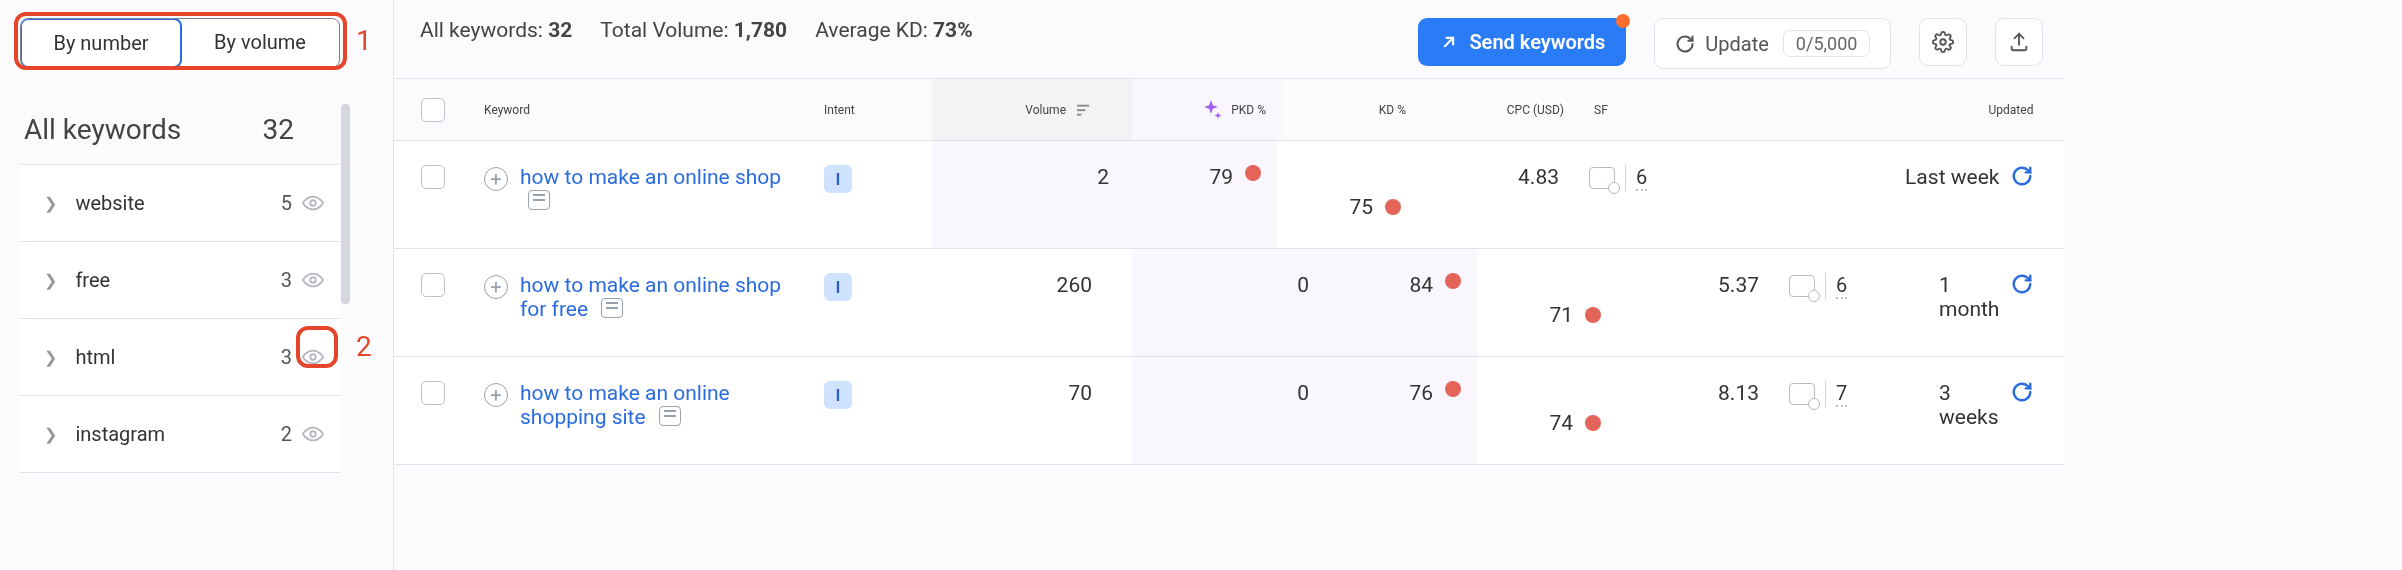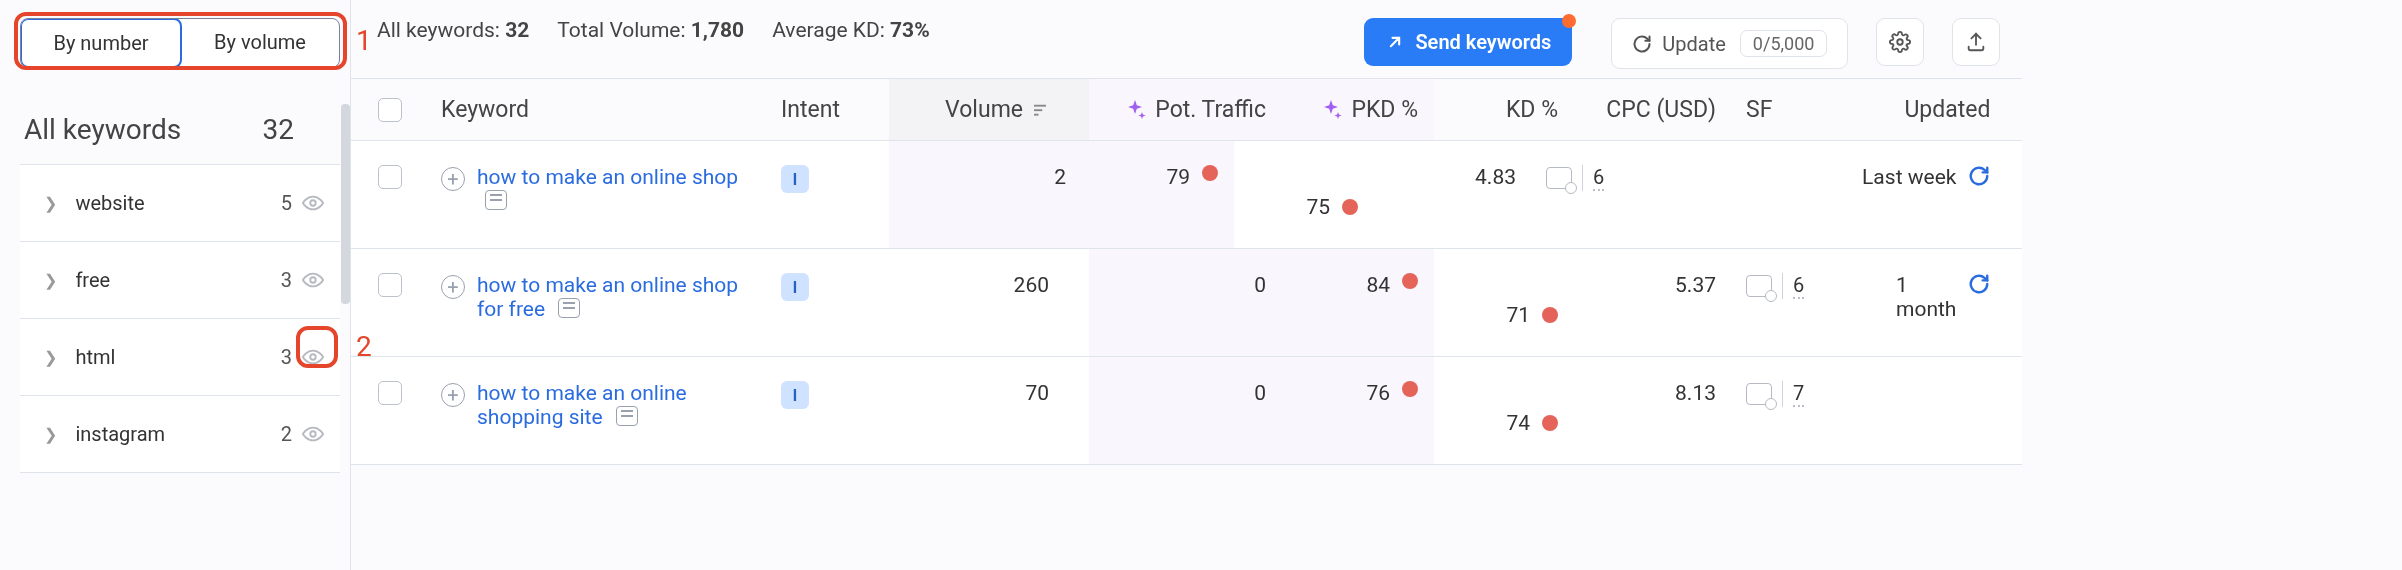--- a/index.html
+++ b/index.html
@@ -17,21 +17,21 @@
   }
   *{box-sizing:border-box;}
   body{
     margin:0;
     background:var(--bg);
     font-family:-apple-system,BlinkMacSystemFont,"Segoe UI",Roboto,Arial,sans-serif;
     color:var(--txt);
     font-size:20px;
     -webkit-font-smoothing:antialiased;
   }
-  .page{display:flex;width:1938px;height:570px;position:relative;}
+  .page{display:flex;width:1938px;height:570px;position:relative;gap:43px;}
 
   
   .side{width:390px;padding:18px 10px 0 20px;position:relative;}
   .seg{display:flex;border:1px solid #7a8299;border-radius:8px;overflow:hidden;width:320px;background:#fff;}
   .seg .seg-btn{flex:1;text-align:center;padding:11px 0;font-size:20px;cursor:pointer;}
   .seg .seg-btn.active{border:2px solid var(--blue);margin:-1px;border-radius:8px;}
 
   .all-kw{display:flex;justify-content:space-between;align-items:center;padding:0 46px 0 4px;margin-top:45px;color:#444;font-size:28px;}
   .groups{margin-top:18px;background:#fff;border-top:1px solid var(--border);}
   .grp{display:flex;align-items:center;padding:0 16px 0 24px;height:77px;border-bottom:1px solid var(--border);font-size:20px;}
@@ -41,31 +41,31 @@
   .eye{color:#b6b9c0;display:inline-flex;}
   .eye svg{width:22px;height:22px;}
   .sb-thumb{position:absolute;right:0;top:104px;width:9px;height:200px;background:#d4d7de;border-radius:4px;}
 
   
   .main{flex:1;border-left:1px solid var(--border);background:var(--bg);}
   .toolbar{display:flex;align-items:flex-start;padding:18px 22px 0 26px;height:78px;gap:28px;}
   .stats{display:flex;align-items:center;gap:28px;font-size:21px;color:#444;font-weight:400;}
   .stats b{font-weight:700;}
   .grow{flex:1;}
-  .btn{display:inline-flex;align-items:center;gap:10px;border-radius:9px;padding:11px 20px;font-size:20px;cursor:pointer;border:1px solid transparent;position:relative;margin-left:11px;}
+  .btn{display:inline-flex;align-items:center;gap:10px;border-radius:9px;padding:11px 20px;font-size:20px;cursor:pointer;border:1px solid transparent;position:relative;}
   .btn.send{background:#2a7cf6;color:#fff;font-weight:600;}
   .btn.send .dot-alert{position:absolute;top:-5px;right:-5px;width:14px;height:14px;background:#ff6c2f;border-radius:50%;}
   .btn.update{background:#fff;border-color:var(--border);color:#555;}
   .btn.update .quota{border:1px solid var(--border);border-radius:7px;padding:2px 12px;font-size:18px;color:#666;margin-left:4px;}
   .sq{width:48px;height:48px;border:1px solid var(--border);border-radius:9px;background:#fff;display:inline-flex;align-items:center;justify-content:center;cursor:pointer;color:#555;}
   .sq svg{width:22px;height:22px;}
 
   
   .tbl{border-top:1px solid var(--border);}
-  .hdr{display:flex;align-items:center;height:62px;border-bottom:1px solid var(--border);font-size:23px;color:#444;position:relative;}
+  .hdr{display:flex;align-items:center;height:62px;border-bottom:1px solid var(--border);font-size:12px;color:#444;position:relative;}
   .row{display:flex;border-bottom:1px solid var(--border);background:#fff;font-size:21px;min-height:108px;position:relative;}
   .c{display:flex;align-items:flex-start;padding:24px 12px 0 12px;}
   .hdr .c{align-items:center;padding-top:0;}
 
   .c-chk{width:78px;justify-content:center;}
   .c-kw{width:340px;}
   .c-intent{width:120px;}
   .c-vol{width:200px;justify-content:flex-end;padding-right:40px;}
   .c-pt{width:195px;justify-content:flex-end;padding-right:18px;}
   .c-pkd{width:150px;justify-content:flex-end;padding-right:16px;}
@@ -231,29 +231,20 @@
         <div class="c c-vol">
           <span>Volume</span>
           <span class="sort-ic">
               <svg viewBox="0 0 24 24" fill="currentColor">
                 <rect x="4" y="5" width="16" height="2.5"></rect>
                 <rect x="4" y="11" width="11" height="2.5"></rect>
                 <rect x="4" y="17" width="6" height="2.5"></rect>
               </svg>
             </span>
         </div>
-        <div class="c c-pt">
-          <span class="spark">
-              <svg viewBox="0 0 24 24" fill="currentColor">
-                <path d="M12 2l1.8 5.2L19 9l-5.2 1.8L12 16l-1.8-5.2L5 9l5.2-1.8z"></path>
-                <path d="M19 14l.9 2.6L22.5 17.5l-2.6.9L19 21l-.9-2.6L15.5 17.5l2.6-.9z"></path>
-              </svg>
-            </span>
-          <span>Pot. Traffic</span>
-        </div>
         <div class="c c-pkd">
           <span class="spark">
               <svg viewBox="0 0 24 24" fill="currentColor">
                 <path d="M12 2l1.8 5.2L19 9l-5.2 1.8L12 16l-1.8-5.2L5 9l5.2-1.8z"></path>
                 <path d="M19 14l.9 2.6L22.5 17.5l-2.6.9L19 21l-.9-2.6L15.5 17.5l2.6-.9z"></path>
               </svg>
             </span>
           <span>PKD %</span>
         </div>
         <div class="c c-kd">KD %</div>
@@ -378,20 +369,29 @@
             <span class="kd-dot"></span>
           </div>
         <div class="c c-cpc">8.13</div>
         <div class="c c-sf">
           <div class="sf-wrap">
             <div class="sf-ic"></div>
             <div class="sf-div"></div>
             <div class="sf-num">7</div>
           </div>
         </div>
+        <div class="c c-upd">
+          <span>3 weeks</span>
+          <span class="refresh">
+              <svg viewBox="0 0 24 24" fill="none" stroke="currentColor" stroke-width="2.6" stroke-linecap="round">
+                <path d="M21 12a9 9 0 11-3-6.7L21 8"></path>
+                <path d="M21 3v5h-5"></path>
+              </svg>
+            </span>
+        </div>
       </div>
 
     </div>
   </div>
 
   <div class="anno-box" style="left:14px;top:12px;width:333px;height:58px;"></div>
   <span class="anno-num" style="left:356px;top:24px;">1</span>
 
   <div class="anno-box" style="left:296px;top:326px;width:42px;height:42px;"></div>
   <span class="anno-num" style="left:356px;top:330px;">2</span>

